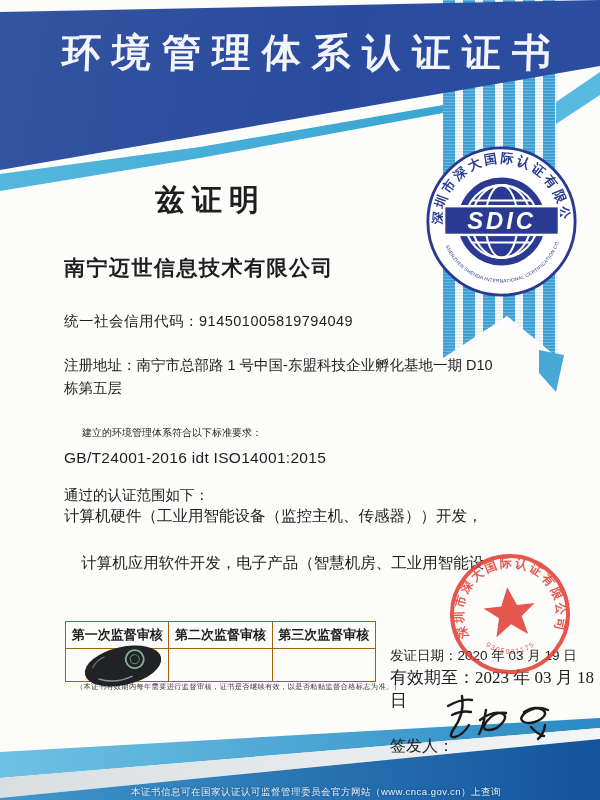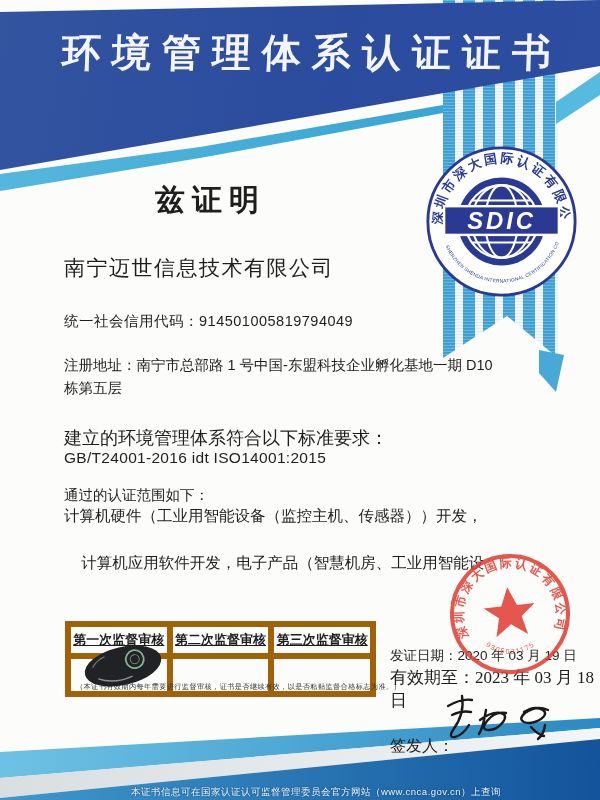--- a/index.html
+++ b/index.html
@@ -47,31 +47,31 @@
   .ribbon-tail{
     position:absolute;left:539px;top:350px;width:25px;height:42px;z-index:1;
     background:#49a9d6;
     clip-path:polygon(0 0,100% 12%,68% 100%,0 55%);
   }
   
   .emblem{position:absolute;left:425px;top:145px;z-index:3;}
   .red-stamp{position:absolute;left:448px;top:548px;z-index:6;opacity:.86;transform:rotate(-6deg);}
   
   .certify{position:absolute;left:155px;top:180px;font-size:30px;font-weight:600;letter-spacing:7px;z-index:4;}
-  .company{position:absolute;left:64px;top:254px;font-size:21px;font-weight:400;letter-spacing:1.5px;z-index:4;}
+  .company{position:absolute;left:64px;top:254px;font-size:21px;font-weight:700;letter-spacing:1.5px;z-index:4;}
   .credit-code{position:absolute;left:64px;top:312px;font-size:14.5px;letter-spacing:.5px;z-index:4;}
   .addr1{position:absolute;left:64px;top:356px;font-size:14.5px;z-index:4;}
   .addr2{position:absolute;left:64px;top:379px;font-size:14.5px;z-index:4;}
-  .std-intro{position:absolute;left:64px;top:426px;font-size:18px;z-index:4;}
+  .std-intro{position:absolute;left:82px;top:426px;font-size:10px;z-index:4;}
   .std{position:absolute;left:64px;top:449px;font-size:15.5px;letter-spacing:.3px;z-index:4;}
   .scope-intro{position:absolute;left:64px;top:486px;font-size:14.5px;z-index:4;}
   .scope{position:absolute;left:64px;top:504px;width:440px;font-size:15.5px;font-weight:500;line-height:23.5px;white-space:pre-wrap;z-index:4;}
   
   .audit-table{position:absolute;left:65px;top:621px;width:311px;border-collapse:collapse;z-index:4;}
-  .audit-table th,.audit-table td{border:6px solid #a16207;text-decoration:underline;}
+  .audit-table th,.audit-table td{border:1px solid #a16207;}
   .audit-table th{height:24px;font-size:13px;font-weight:600;text-align:center;}
   .audit-table td{height:30px;}
   .table-note{
     position:absolute;left:76px;top:682px;z-index:4;
     font-size:10px;color:#333;transform:scale(.72);transform-origin:left top;
     white-space:nowrap;letter-spacing:.5px;
   }
   .sticker{position:absolute;left:78px;top:640px;z-index:5;transform:rotate(-13deg);}
   
   .issue-date{position:absolute;left:390px;top:640px;font-size:13.5px;z-index:5;margin-top:7px;}

